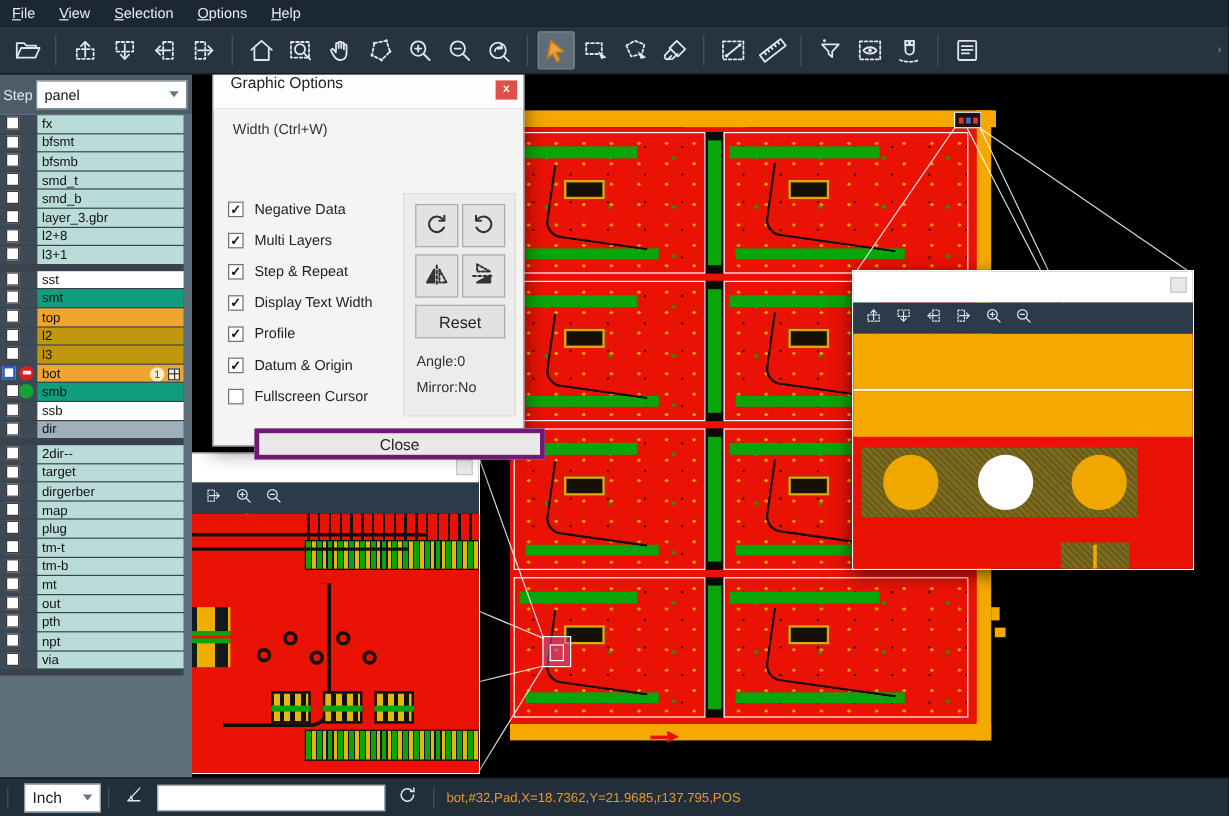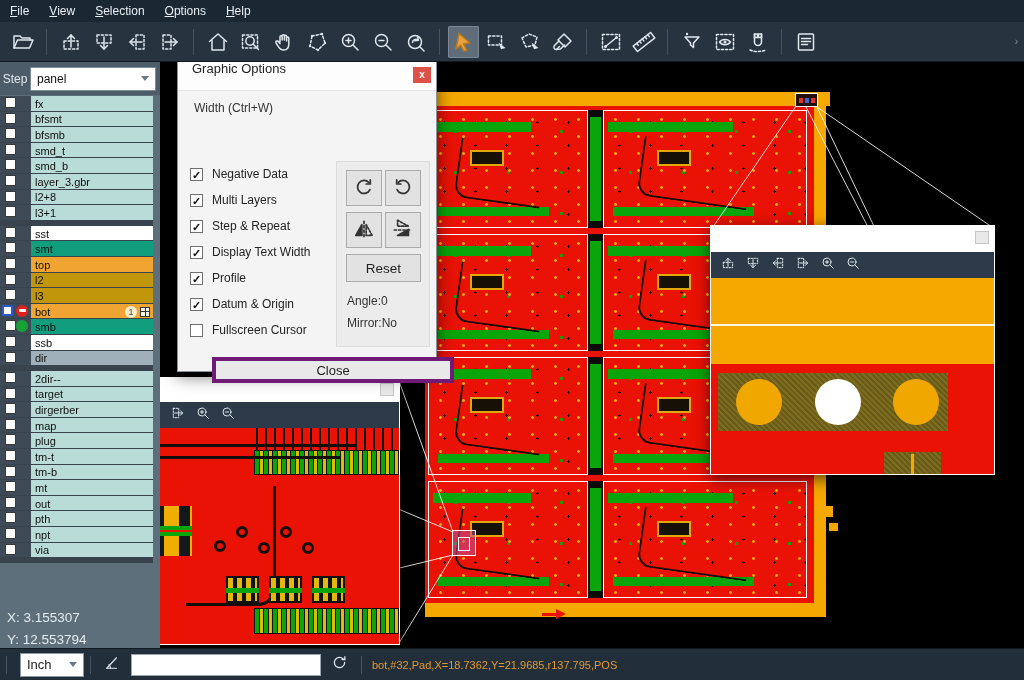--- a/index.html
+++ b/index.html
@@ -534,24 +534,20 @@
           <div class="lrow">
             <span class="lcheckwrap">
               <span class="lcheck"></span>
             </span>
             <span class="lname" style="background: var(--teal);">
               <span>via</span>
             </span>
           </div>
         </div>
       </div>
-    <div class="coords">
-      <div><span>X:</span> <span>3.155307</span></div>
-      <div><span>Y:</span> <span>12.553794</span></div>
-    </div>
   </div>
 
   <div class="canvas">
     <div class="oband" style="left:260px;top:30px;width:410px;height:14px;"></div>
     <div class="oband" style="left:410px;top:44px;width:52px;height:7px;"></div>
     <div class="oband" style="left:653px;top:30px;width:13px;height:525px;"></div>
     <div class="oband" style="left:265px;top:541px;width:401px;height:14px;"></div>
     <div class="redbase"></div>
     <div class="cells">
         <div class="cell">

